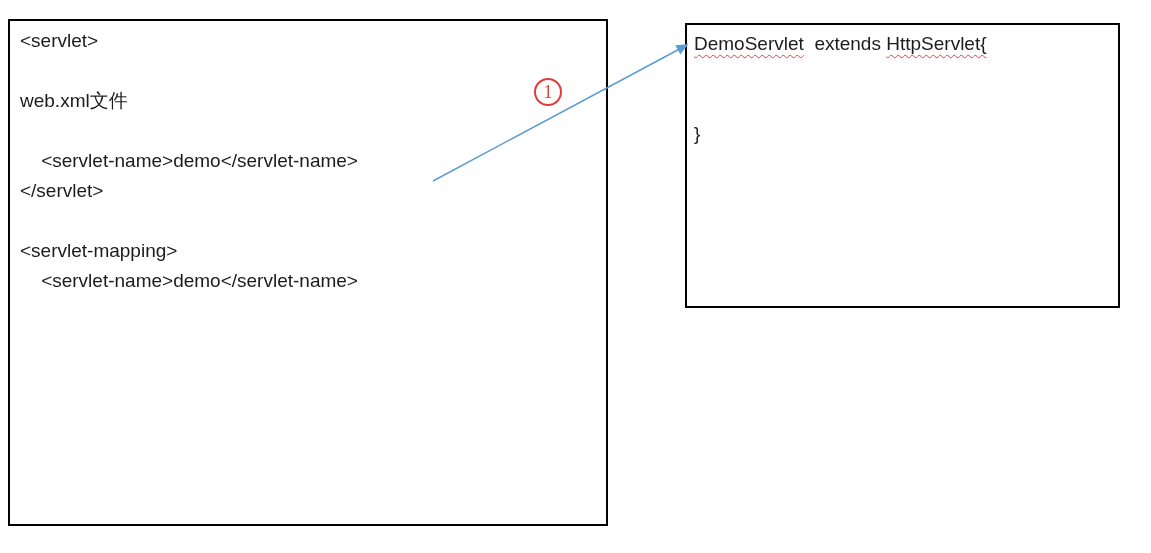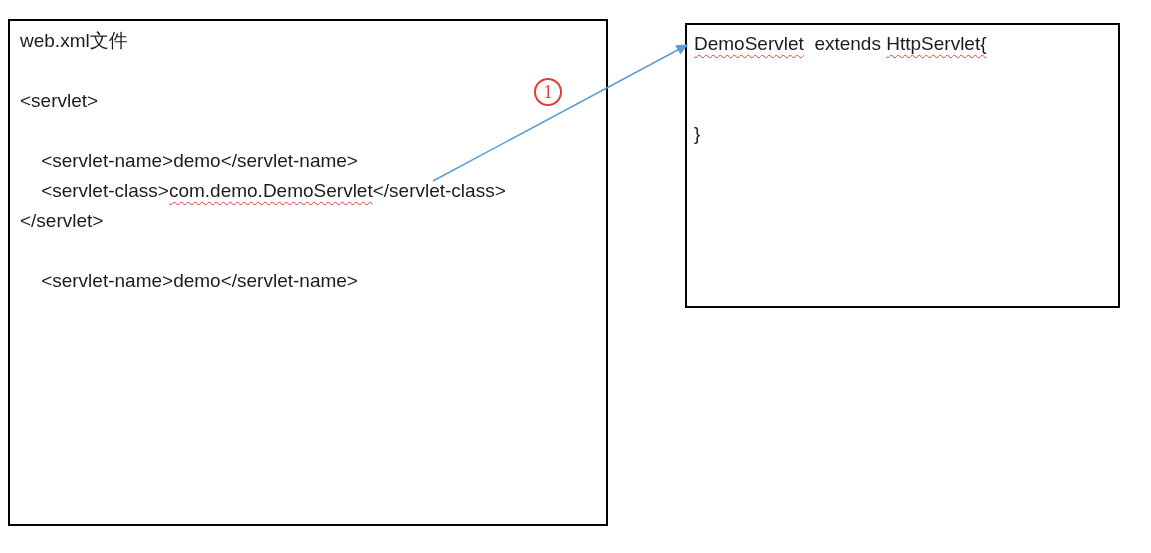--- a/index.html
+++ b/index.html
@@ -62,25 +62,25 @@
     font-family: "Liberation Serif", serif;
     background: transparent;
   }
 </style>
 </head>
 <body>
 
 <div class="canvas">
 
   <div class="box web-xml-box">
+    <div class="code-line gap-after">&lt;servlet&gt;</div>
     <div class="code-line gap-after">web.xml文件</div>
-    <div class="code-line gap-after">&lt;servlet&gt;</div>
     <div class="code-line">    &lt;servlet-name&gt;demo&lt;/servlet-name&gt;</div>
-    <div class="code-line"><span>    &lt;servlet-class&gt;</span><span class="wavy">com.demo.DemoServlet</span><span>&lt;/servlet-class&gt;</span></div>
     <div class="code-line gap-after">&lt;/servlet&gt;</div>
+    <div class="code-line">&lt;servlet-mapping&gt;</div>
     <div class="code-line">    &lt;servlet-name&gt;demo&lt;/servlet-name&gt;</div>
   </div>
 
   <div class="box servlet-class-box">
     <div class="code-line gap2-after"><span class="wavy">DemoServlet</span><span>  extends </span><span class="wavy">HttpServlet{</span></div>
     <div class="code-line">}</div>
   </div>
 
   <svg class="arrow-layer" width="1151" height="553" viewBox="0 0 1151 553" xmlns="http://www.w3.org/2000/svg">
     <defs>

